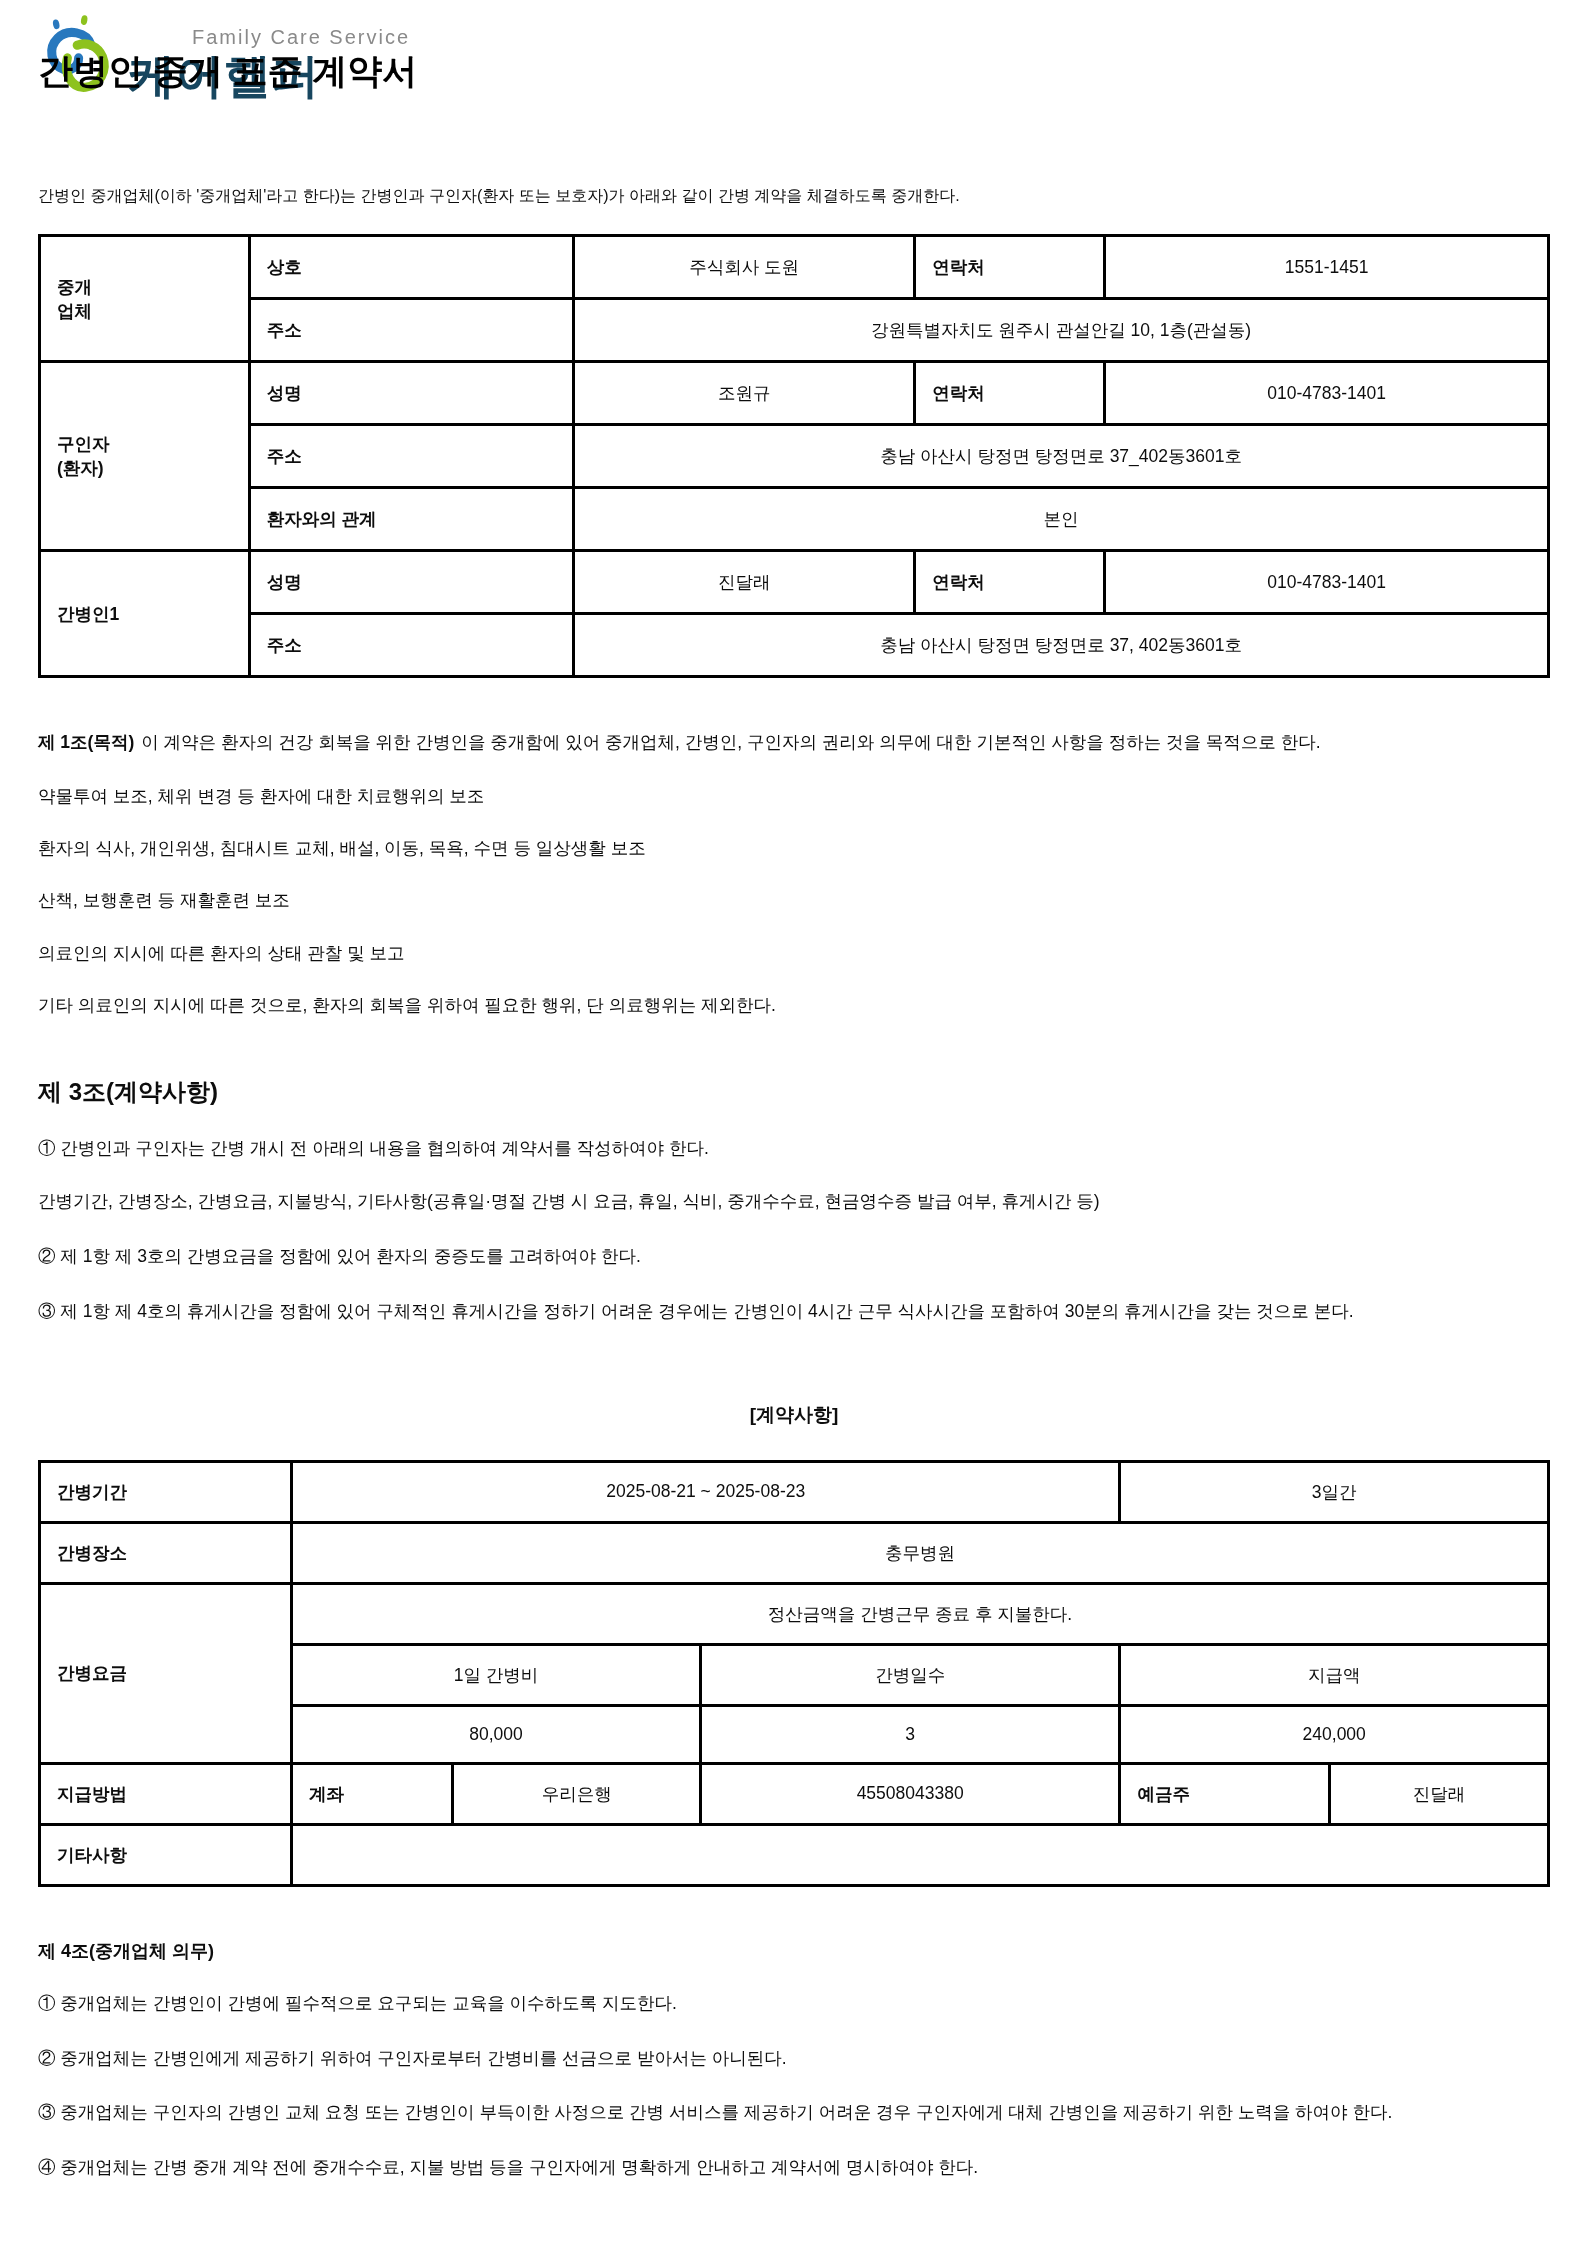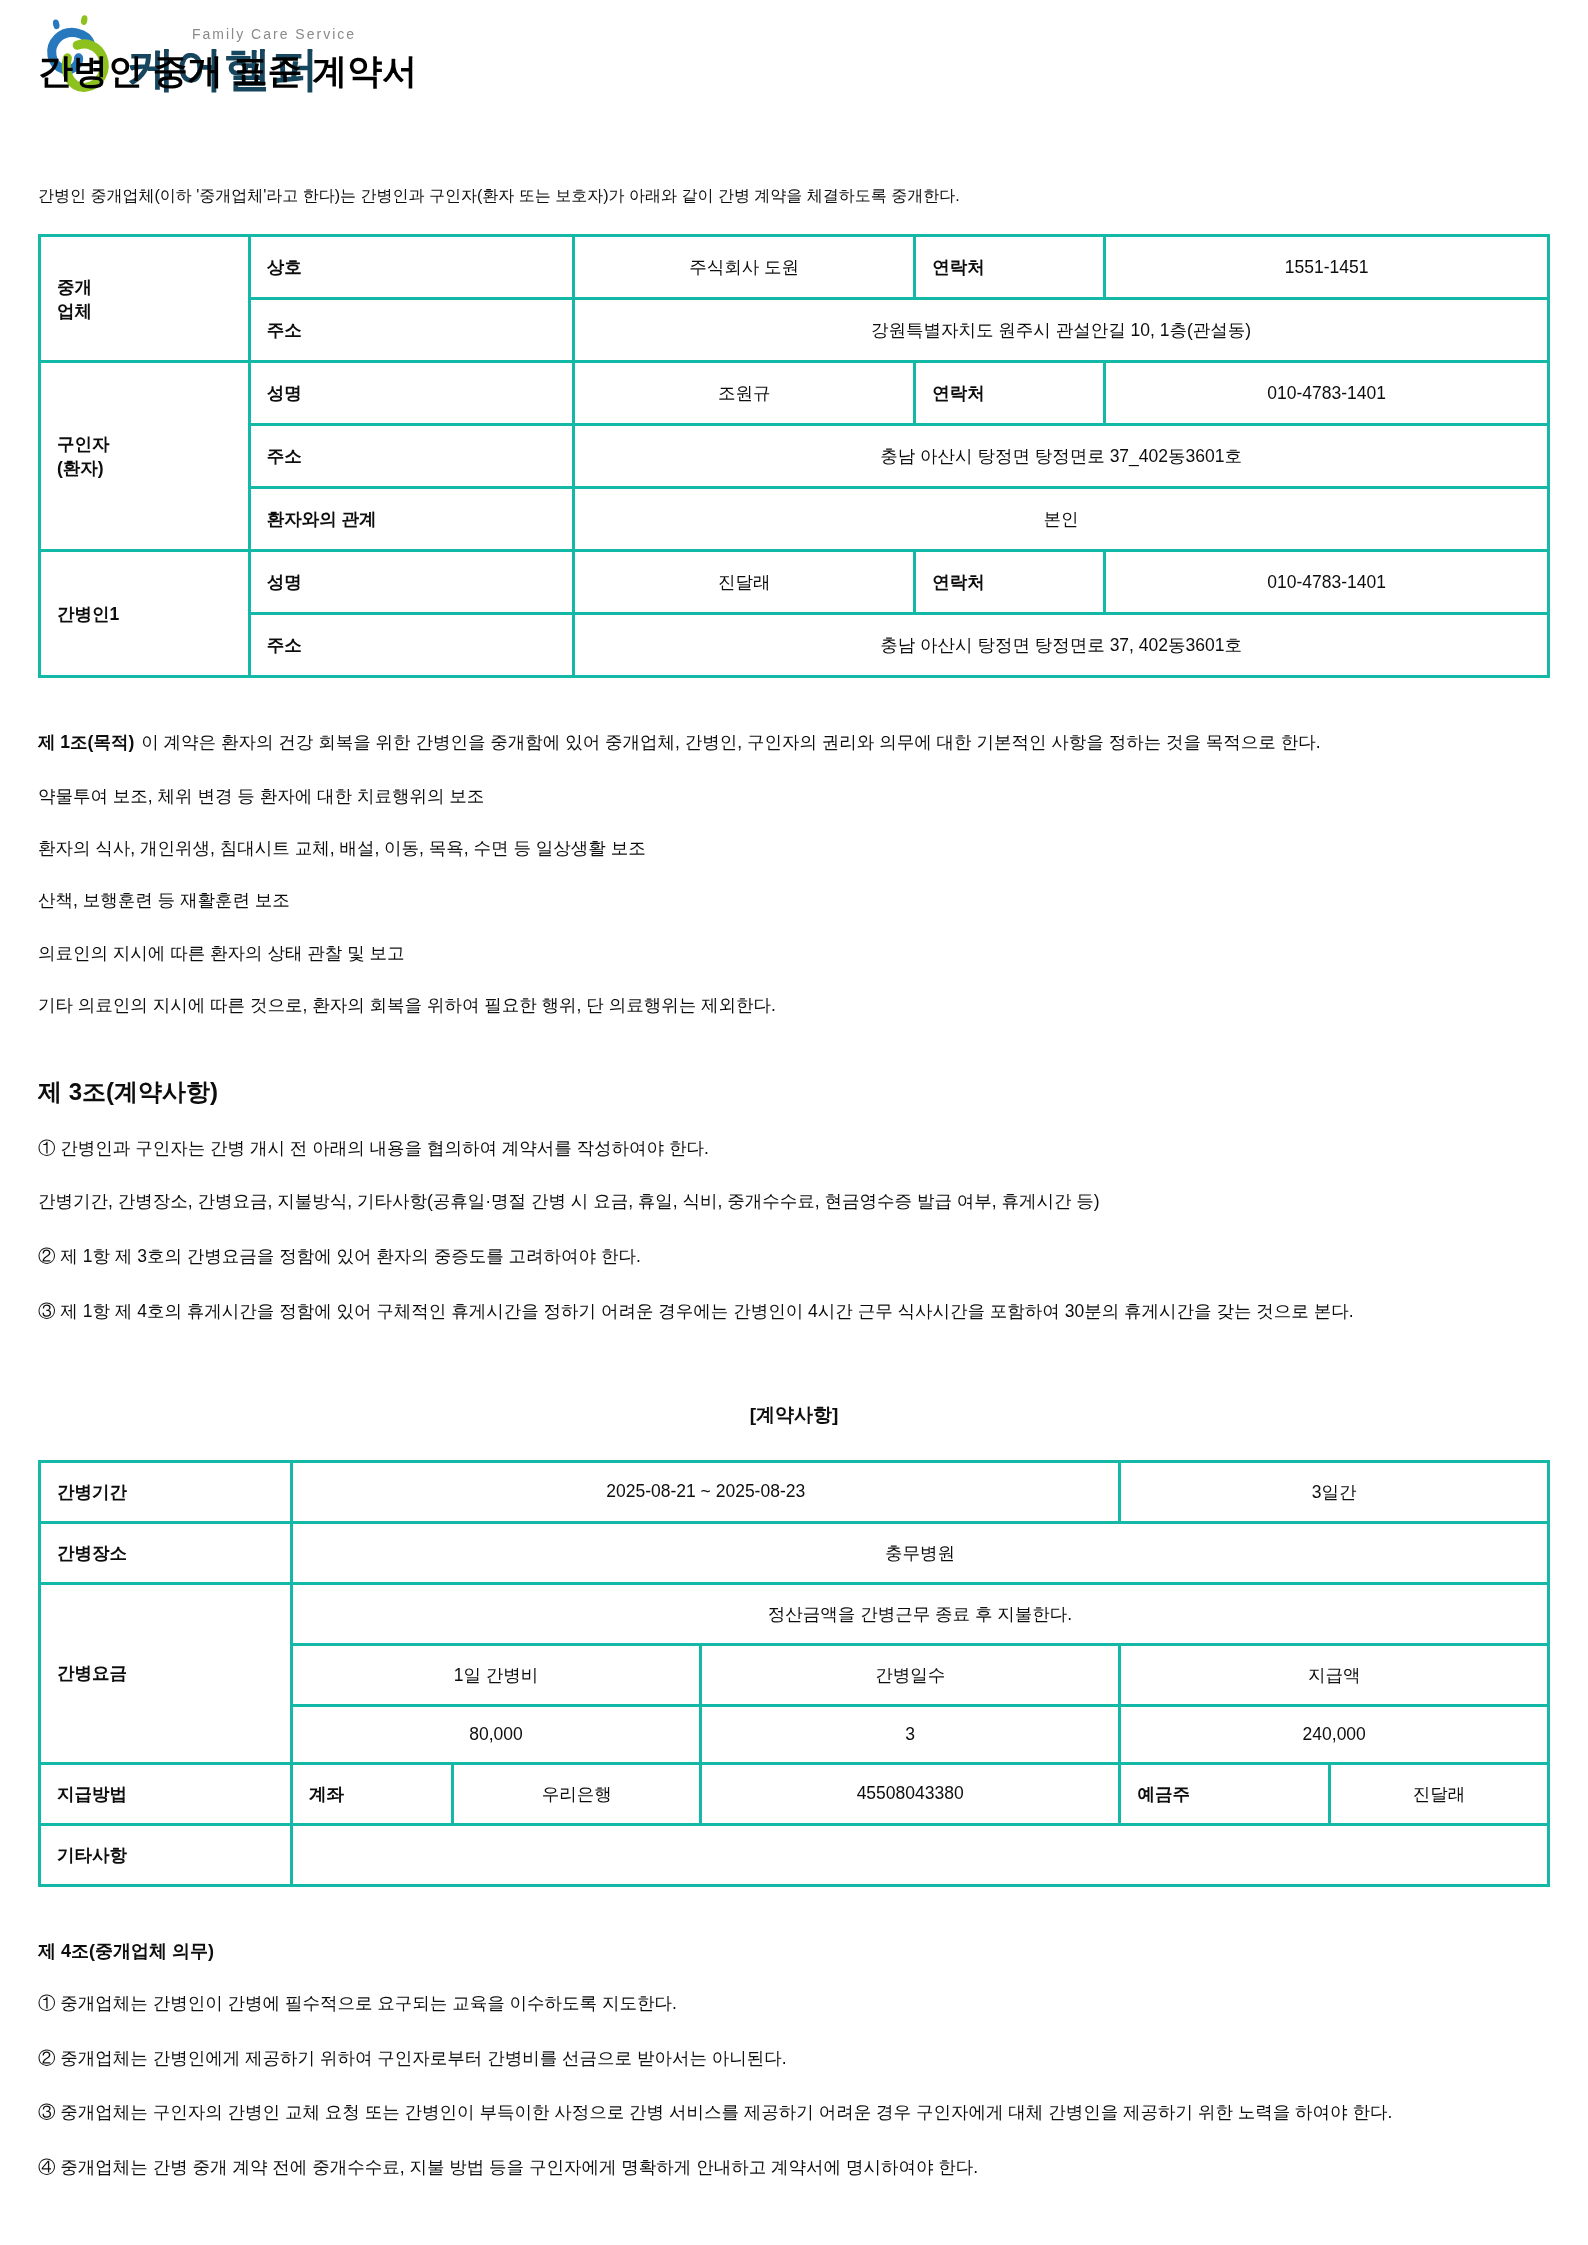--- a/index.html
+++ b/index.html
@@ -13,40 +13,40 @@
     overflow: hidden;
   }
   .page { padding: 0 38px; }
 
   
   .header { position: relative; height: 122px; }
   .logo { position: absolute; left: 0; top: 12px; display: flex; align-items: flex-start; }
   .logo-icon { width: 84px; height: 96px; flex: 0 0 auto; }
   .logo-text { margin-left: 6px; padding-top: 14px; }
   .logo-tagline {
-    color: #8a8a8a; font-size: 14px; letter-spacing: 2px;
+    color: #8a8a8a; font-size: 20px; letter-spacing: 2px;
     padding-left: 64px; font-weight: 500;
   }
   .logo-brand {
     color: #17465f; font-size: 47px; font-weight: 800; letter-spacing: 1px;
     line-height: 1.05; margin-top: 2px;
   }
   .doc-title {
     position: absolute; left: 0; right: 0; top: 48px;
     font-size: 35px; font-weight: 800; color: #000;
     letter-spacing: 0px;
   }
 
   
   .intro { margin-top: 62px; font-size: 16px; line-height: 1.5; }
 
   
   table { border-collapse: collapse; width: 100%; table-layout: fixed; }
   td {
-    border: 3px solid #14b8a6;
+    border: 3px solid #000000;
     font-size: 17.5px;
     padding: 18px 16px;
     vertical-align: middle;
     overflow: hidden;
   }
   td.lbl { font-weight: 700; text-align: left; }
   td.grp { font-weight: 700; text-align: left; white-space: pre-line; }
   td.val { text-align: center; font-weight: 400; }
   .parties-table { margin-top: 26px; }
   .details-table { margin-top: 32px; border-radius: 10px; }

